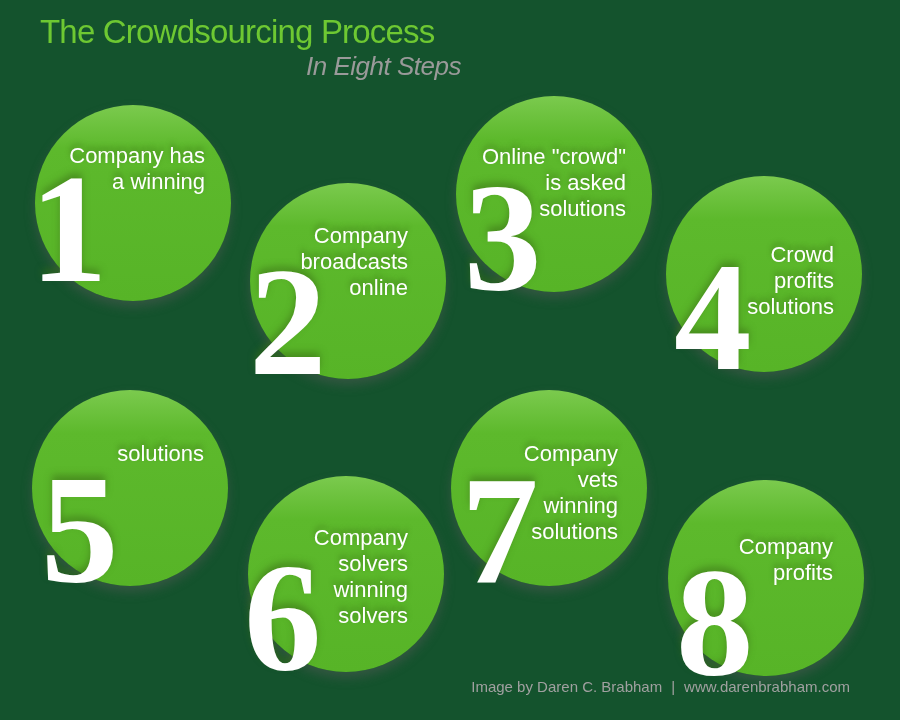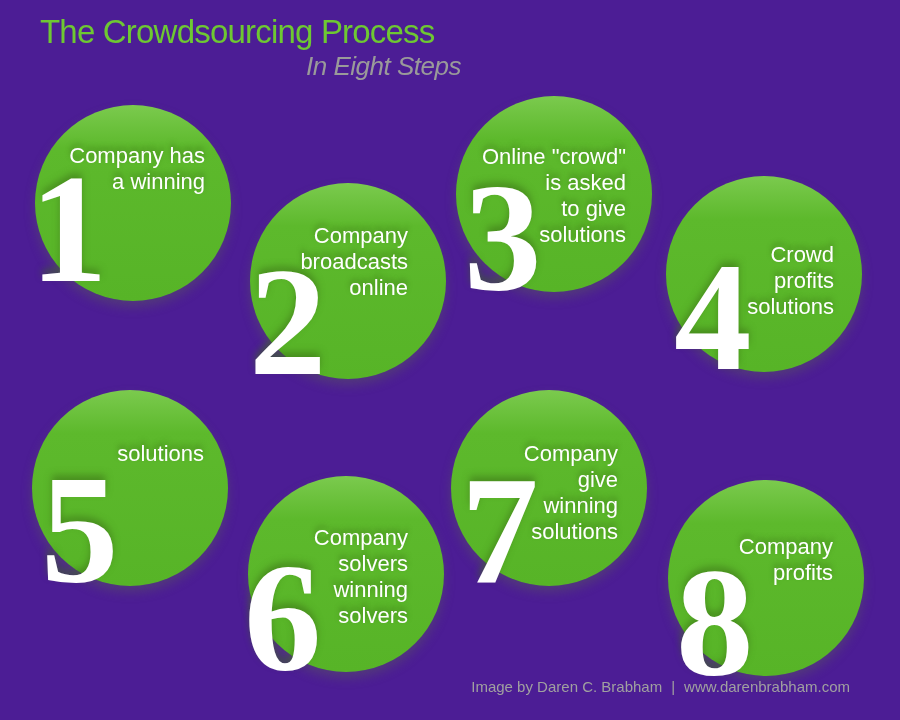--- a/index.html
+++ b/index.html
@@ -5,21 +5,21 @@
   html, body { margin: 0; padding: 0; }
   body {
     width: 900px; height: 720px;
     background: #ffffff;
     font-family: "Liberation Sans", "DejaVu Sans", sans-serif;
     overflow: hidden;
   }
   .canvas {
     position: relative;
     width: 900px; height: 720px;
-    background: #4c1d95;
+    background: #14532d;
   }
   .title {
     position: absolute;
     left: 40px; top: 15px;
     font-size: 33px;
     letter-spacing: -0.8px;
     line-height: 1;
     color: #6ec832;
     white-space: nowrap;
   }
@@ -93,21 +93,20 @@
       <span class="ln">broadcasts</span>
       <span class="ln">online</span>
     </div>
   </div>
 
   <div class="circle" style="left:456px; top:96px;">
     <span class="num" style="left:8px; top:64px;">3</span>
     <div class="label" style="right:26px; top:48px;">
       <span class="ln">Online "crowd"</span>
       <span class="ln">is asked</span>
-      <span class="ln">to give</span>
       <span class="ln">solutions</span>
     </div>
   </div>
 
   <div class="circle" style="left:666px; top:176px;">
     <span class="num" style="left:8px; top:64px;">4</span>
     <div class="label" style="right:28px; top:66px;">
       <span class="ln">Crowd</span>
       <span class="ln">profits</span>
       <span class="ln">solutions</span>
@@ -128,21 +127,21 @@
       <span class="ln">solvers</span>
       <span class="ln">winning</span>
       <span class="ln">solvers</span>
     </div>
   </div>
 
   <div class="circle" style="left:451px; top:390px;">
     <span class="num" style="left:10px; top:64px;">7</span>
     <div class="label" style="right:29px; top:51px;">
       <span class="ln">Company</span>
-      <span class="ln">give</span>
+      <span class="ln">vets</span>
       <span class="ln">winning</span>
       <span class="ln">solutions</span>
     </div>
   </div>
 
   <div class="circle" style="left:668px; top:480px;">
     <span class="num" style="left:8px; top:65px;">8</span>
     <div class="label" style="right:31px; top:54px;">
       <span class="ln">Company</span>
       <span class="ln">profits</span>

